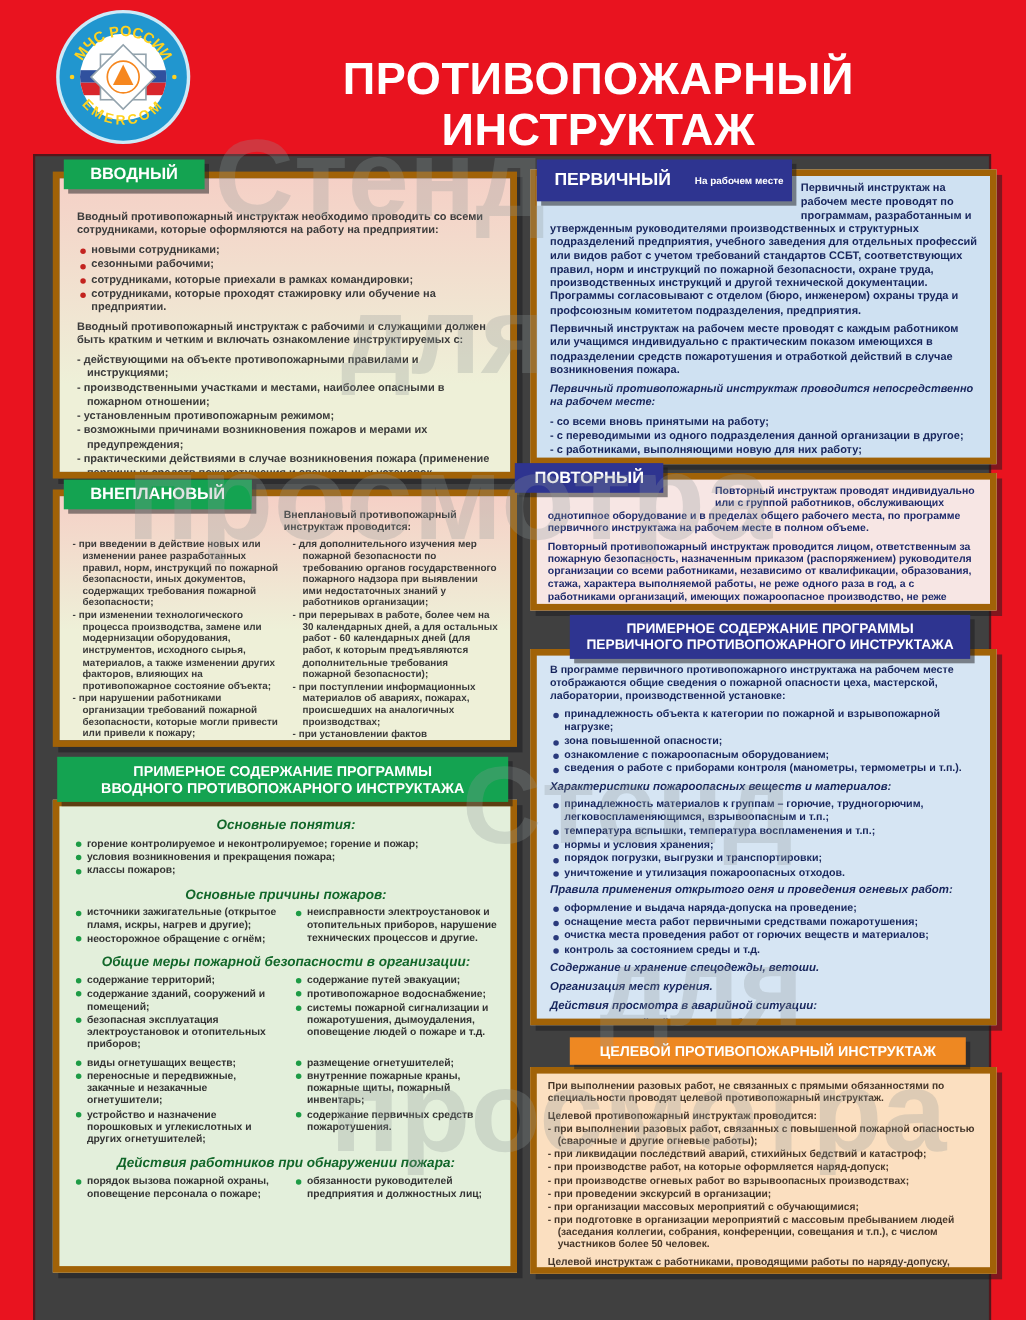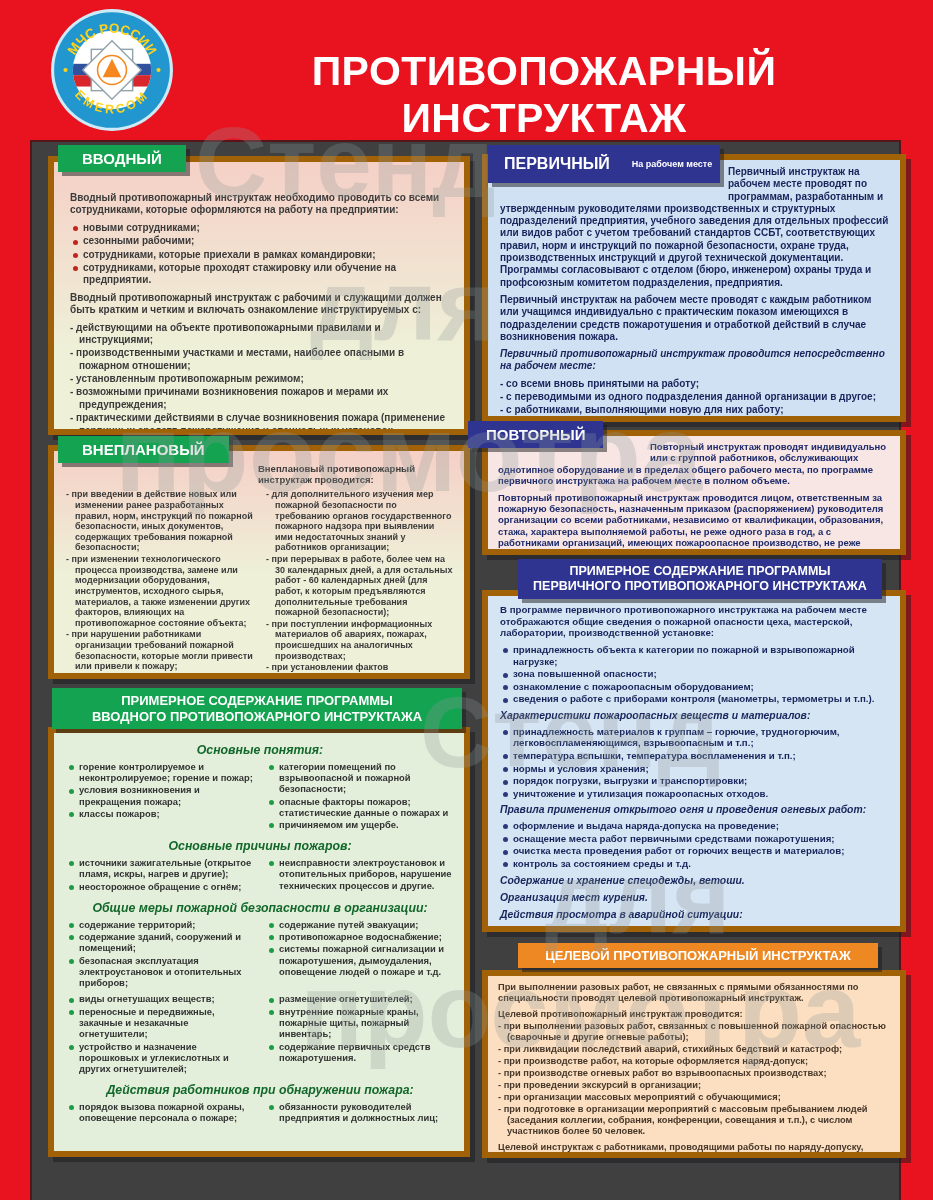--- a/index.html
+++ b/index.html
@@ -157,27 +157,20 @@
     <section class="panel vvodnogo">
       <div class="sec-head">Основные понятия:</div>
       <div class="cols">
         <div>
             <ul class="b-green">
               <li>горение контролируемое и неконтролируемое; горение и пожар;</li>
               <li>условия возникновения и прекращения пожара;</li>
               <li>классы пожаров;</li>
             </ul>
           </div>
-        <div>
-            <ul class="b-green">
-              <li>категории помещений по взрывоопасной и пожарной безопасности;</li>
-              <li>опасные факторы пожаров; статистические данные о пожарах и</li>
-              <li>причиняемом им ущербе.</li>
-            </ul>
-          </div>
       </div>
       <div class="sec-head">Основные причины пожаров:</div>
       <div class="cols">
         <div>
             <ul class="b-green">
               <li>источники зажигательные (открытое пламя, искры, нагрев и другие);</li>
               <li>неосторожное обращение с огнём;</li>
             </ul>
           </div>
         <div>

